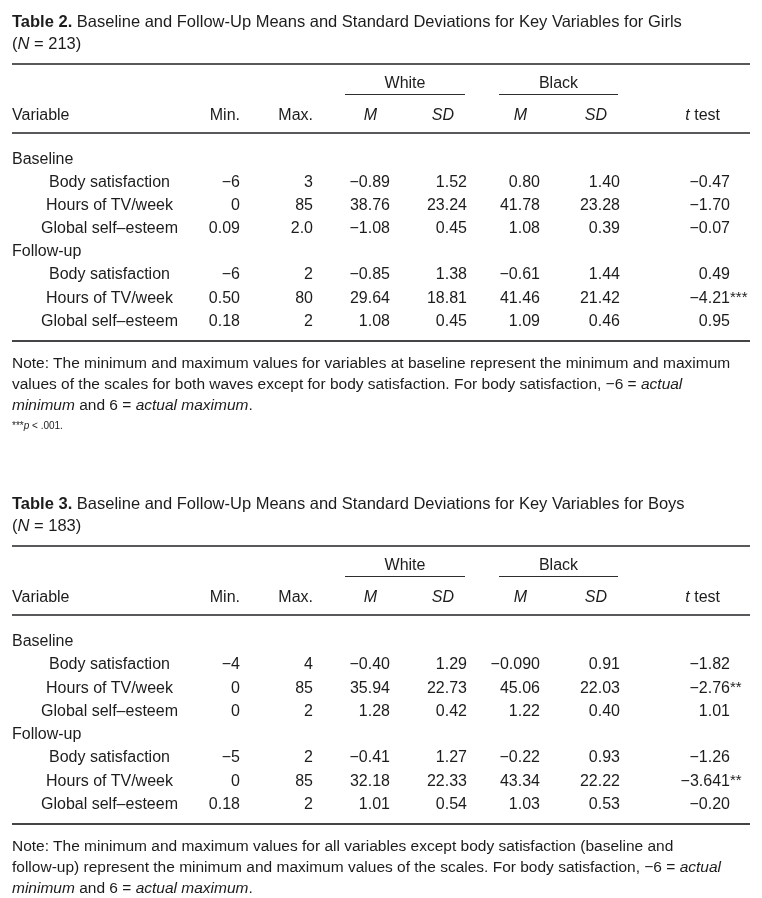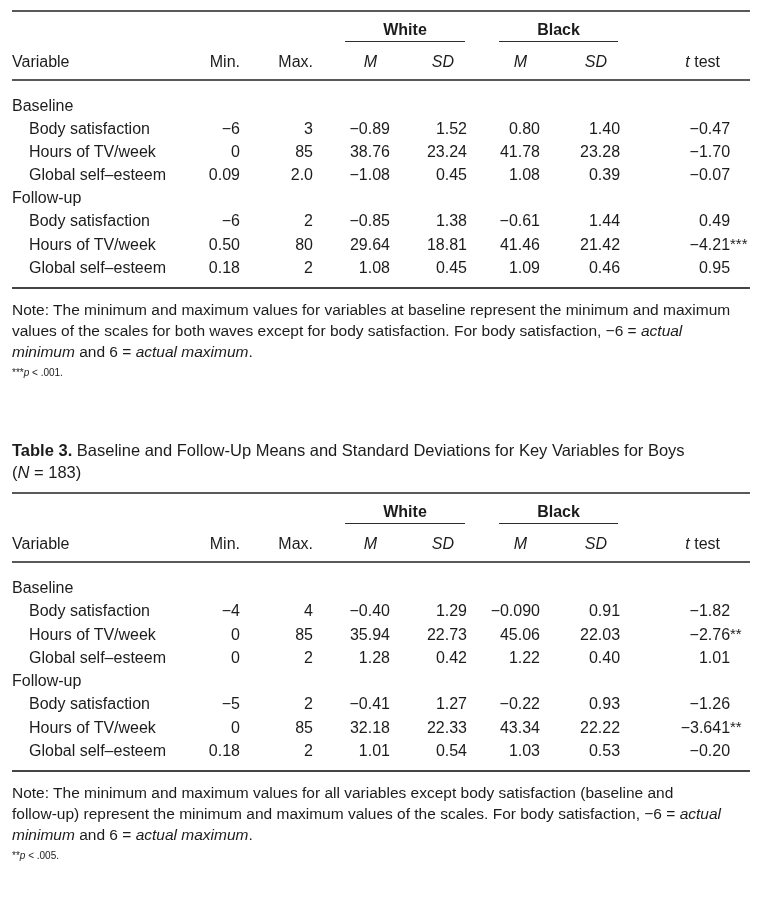--- a/index.html
+++ b/index.html
@@ -39,37 +39,37 @@
   col.c-min { width: 50px; }
   col.c-max { width: 73px; }
   col.c-wm  { width: 77px; }
   col.c-wsd { width: 77px; }
   col.c-bm  { width: 73px; }
   col.c-bsd { width: 80px; }
   col.c-t   { width: 130px; }
 
   .spanner-row th { padding-top: 8px; vertical-align: bottom; }
   .sp-inner { margin: 0 2px 0 32px; text-align: center; }
-  .sp-label { display: block; line-height: 19px; font-weight: bold; }
+  .sp-label { display: block; line-height: 19px; }
   .sp-line { border-bottom: 1.5px solid #2e2e2e; margin-top: 2px; }
 
   .head-row th {
     padding: 11px 0 8px 0;
     border-bottom: 2.5px solid #59595b;
     vertical-align: bottom;
   }
   .var-h { text-align: left; }
   .num { text-align: right; }
   .mh { padding-right: 13px !important; }
   .t-h { padding-right: 30px !important; }
 
   tbody td { line-height: 23px; }
   tbody tr:first-child td { padding-top: 13px; }
   tbody tr:last-child td { padding-bottom: 8px; }
-  .var-cell { padding-left: 17px !important; text-align: left; }
+  .var-cell { padding-left: 17px !important; text-align: center; }
   .group-label { text-align: left; }
   .t-cell { padding-right: 20px !important; }
   .t-cell .stars {
     display: inline-block;
     width: 0;
     white-space: nowrap;
     font-size: 15px;
     vertical-align: 1px;
   }
 
@@ -83,20 +83,21 @@
     line-height: 21px;
     margin: 0;
   }
 </style>
 </head>
 <body>
 
 <div class="page">
 
   <section class="section">
+    <p class="tbl-title"><span class="bold">Table 2.</span><span> Baseline and Follow-Up Means and Standard Deviations for Key Variables for Girls</span><br><span>(</span><span class="it">N</span><span> = 213)</span></p>
 
     <table class="paper-table">
       <colgroup>
         <col class="c-var">
           <col class="c-min">
           <col class="c-max">
           <col class="c-wm">
           <col class="c-wsd">
           <col class="c-bm">
           <col class="c-bsd">

